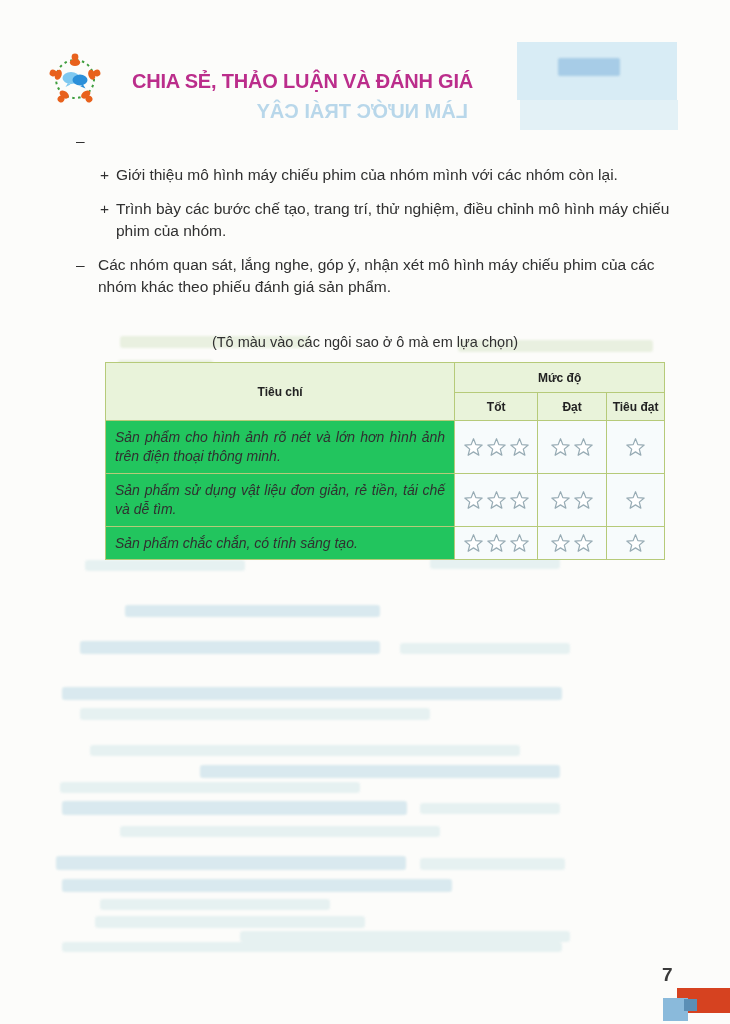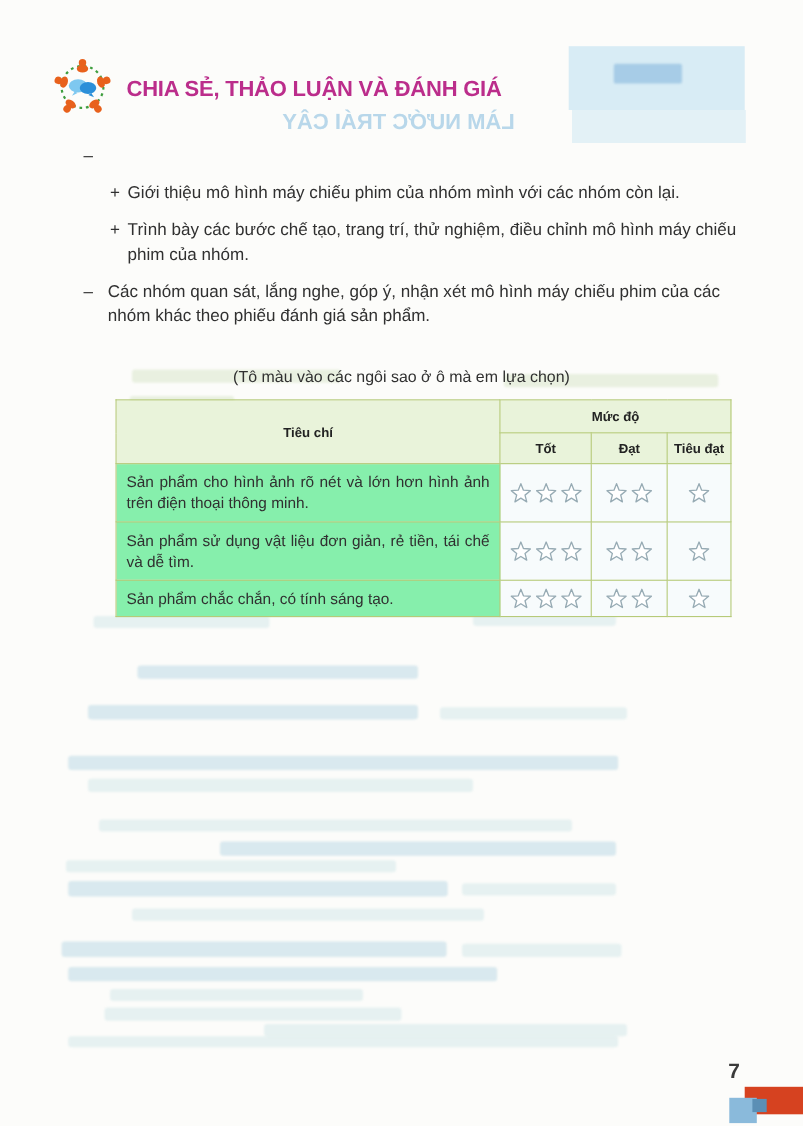--- a/index.html
+++ b/index.html
@@ -19,21 +19,21 @@
     font-weight:bold;font-size:20px;line-height:26px;white-space:nowrap;overflow:hidden;
     color:rgba(128,184,220,.55);transform:scaleX(-1);filter:blur(.4px);
   }
   .smudge{position:absolute;z-index:0;pointer-events:none;border-radius:3px;filter:blur(1px);}
   .sm-t{background:rgba(88,168,186,.13);}
   .sm-T{background:rgba(96,168,200,.22);}
   .sm-g{background:rgba(138,180,92,.16);}
 
   
   .content{position:relative;z-index:1;padding-top:50px;}
-  .hdr{display:flex;align-items:center;gap:9px;margin-left:44px;}
+  .hdr{display:flex;align-items:center;gap:26px;margin-left:44px;}
   .hdr h1{
     margin:0;font-size:20px;font-weight:bold;letter-spacing:-.2px;
     color:#bb2d8b;
   }
   .bullets{margin:18px 36px 0 76px;font-size:15.5px;line-height:1.42;}
   .b-line{display:flex;margin-bottom:12px;}
   .b-line .marker{width:22px;flex:0 0 22px;}
   .b-line.lvl2{padding-left:24px;}
   .b-line.lvl2 .marker{width:16px;flex:0 0 16px;}
 
@@ -48,21 +48,21 @@
     font-size:14px;
   }
   table.eval th,table.eval td{border:1.4px solid #b6ca79;}
   table.eval th{
     background:#e9f3da;font-weight:bold;color:#222;
     text-align:center;padding:3px 2px;font-size:12px;
   }
   th.h-muc{height:23px;}
   th.h-lvl{height:21px;}
   td.crit{
-    padding:7px 9px;line-height:1.35;text-align:justify;background:#86efac;
+    padding:7px 9px;line-height:1.35;text-align:justify;background:#22c55e;font-style:italic;
   }
   td.starcell{text-align:center;background:#f7fbfc;white-space:nowrap;}
   svg.star{width:21px;height:20px;vertical-align:middle;margin:0 1px;}
   svg.star path{fill:#ffffff;stroke:#97abb4;stroke-width:1.4;stroke-linejoin:round;}
 
   
   .pagenum{position:absolute;left:662px;top:964px;font-size:19px;font-weight:bold;color:#3a3a3a;z-index:2;}
   .tab-red{position:absolute;left:677px;top:988px;width:53px;height:25px;background:#d64220;z-index:2;}
   .tab-blue{position:absolute;left:663px;top:998px;width:25px;height:23px;background:#8abadb;z-index:3;}
   .tab-blue-dark{position:absolute;left:684px;top:999px;width:13px;height:12px;background:#5b8fb5;z-index:4;}

